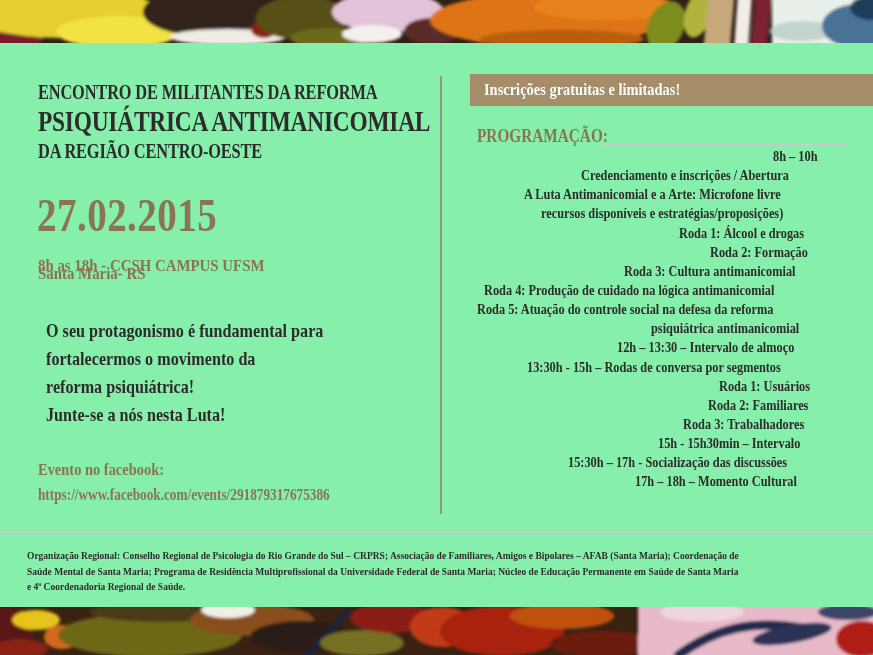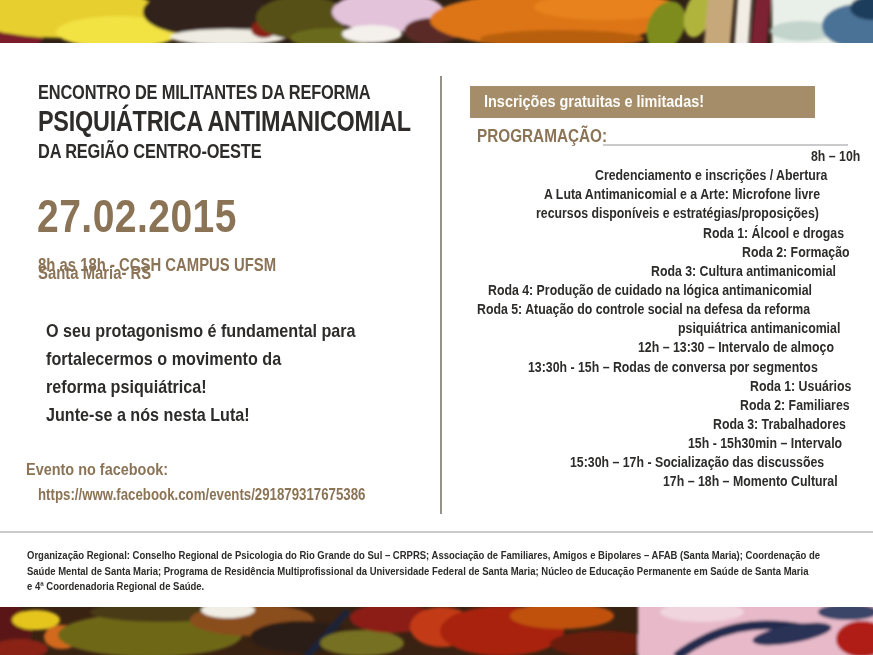--- a/index.html
+++ b/index.html
@@ -1,39 +1,39 @@
 <!DOCTYPE html>
 <html><head>
 <meta charset="utf-8">
 <style>
   html,body{margin:0;padding:0;background:#bfc0c2;}
   .poster{
     position:relative;width:873px;height:655px;margin:0 auto;
-    background:#ffffff;overflow:hidden;
-    font-family:Liberation Sans, sans-serif;font-weight:bold;
+    background:#86efac;overflow:hidden;
+    font-family:Liberation Serif, serif;font-weight:bold;
   }
   .abs{position:absolute;}
   .cond{display:inline-block;transform:scaleX(0.85);transform-origin:0 50%;white-space:nowrap;}
   .cond78{display:inline-block;transform:scaleX(0.78);transform-origin:0 50%;white-space:nowrap;}
   .cond88{display:inline-block;transform:scaleX(0.88);transform-origin:0 50%;white-space:nowrap;}
   .dark{color:#2d2c2b;}
   .brown{color:#8b7356;}
   .strip{position:absolute;left:0;width:873px;display:block;}
   .title1{left:38px;top:80px;font-size:21px;letter-spacing:-0.2px;}
   .title2{left:38px;top:104px;font-size:30px;letter-spacing:-0.3px;}
   .title3{left:38px;top:139px;font-size:21px;letter-spacing:-0.2px;}
   .date{left:37px;top:189px;font-size:46px;letter-spacing:0.5px;}
   .venue{left:38px;top:255px;font-size:17.5px;}
   .city{left:38px;top:263px;font-size:17.5px;}
   .message{left:38px;top:320px;font-size:19px;margin-left:8px;}
   .message .mline{height:28px;}
-  .fb-label{left:26px;top:460px;font-size:17px;}
+  .fb-label{left:38px;top:460px;font-size:17px;}
   .fb-url{left:38px;top:485px;font-size:17px;}
   .v-divider{left:440px;top:76px;width:2px;height:438px;background:#96918b;}
-  .banner{left:470px;top:86px;width:345px;height:32px;background:#a68d69;}
+  .banner{left:470px;top:74px;width:403px;height:32px;background:#a68d69;}
   .banner-text{margin-left:14px;line-height:32px;font-size:17px;color:#fdfdfb;}
   .prog-heading{left:477px;top:126px;font-size:18px;}
   .prog-rule{left:603px;top:144px;width:245px;height:2px;background:#c9cacb;}
   .prog-list{left:477px;top:148px;font-size:14.5px;}
   .prog-list .pline{height:19.15px;text-align:right;}
   .h-divider{left:0;top:531px;width:873px;height:2px;background:#cacbcd;}
   .footer{left:27px;top:549px;font-size:10.8px;}
   .footer .fline{height:15.7px;}
   a.link{color:#8b7356;text-decoration:none;}
 </style>

